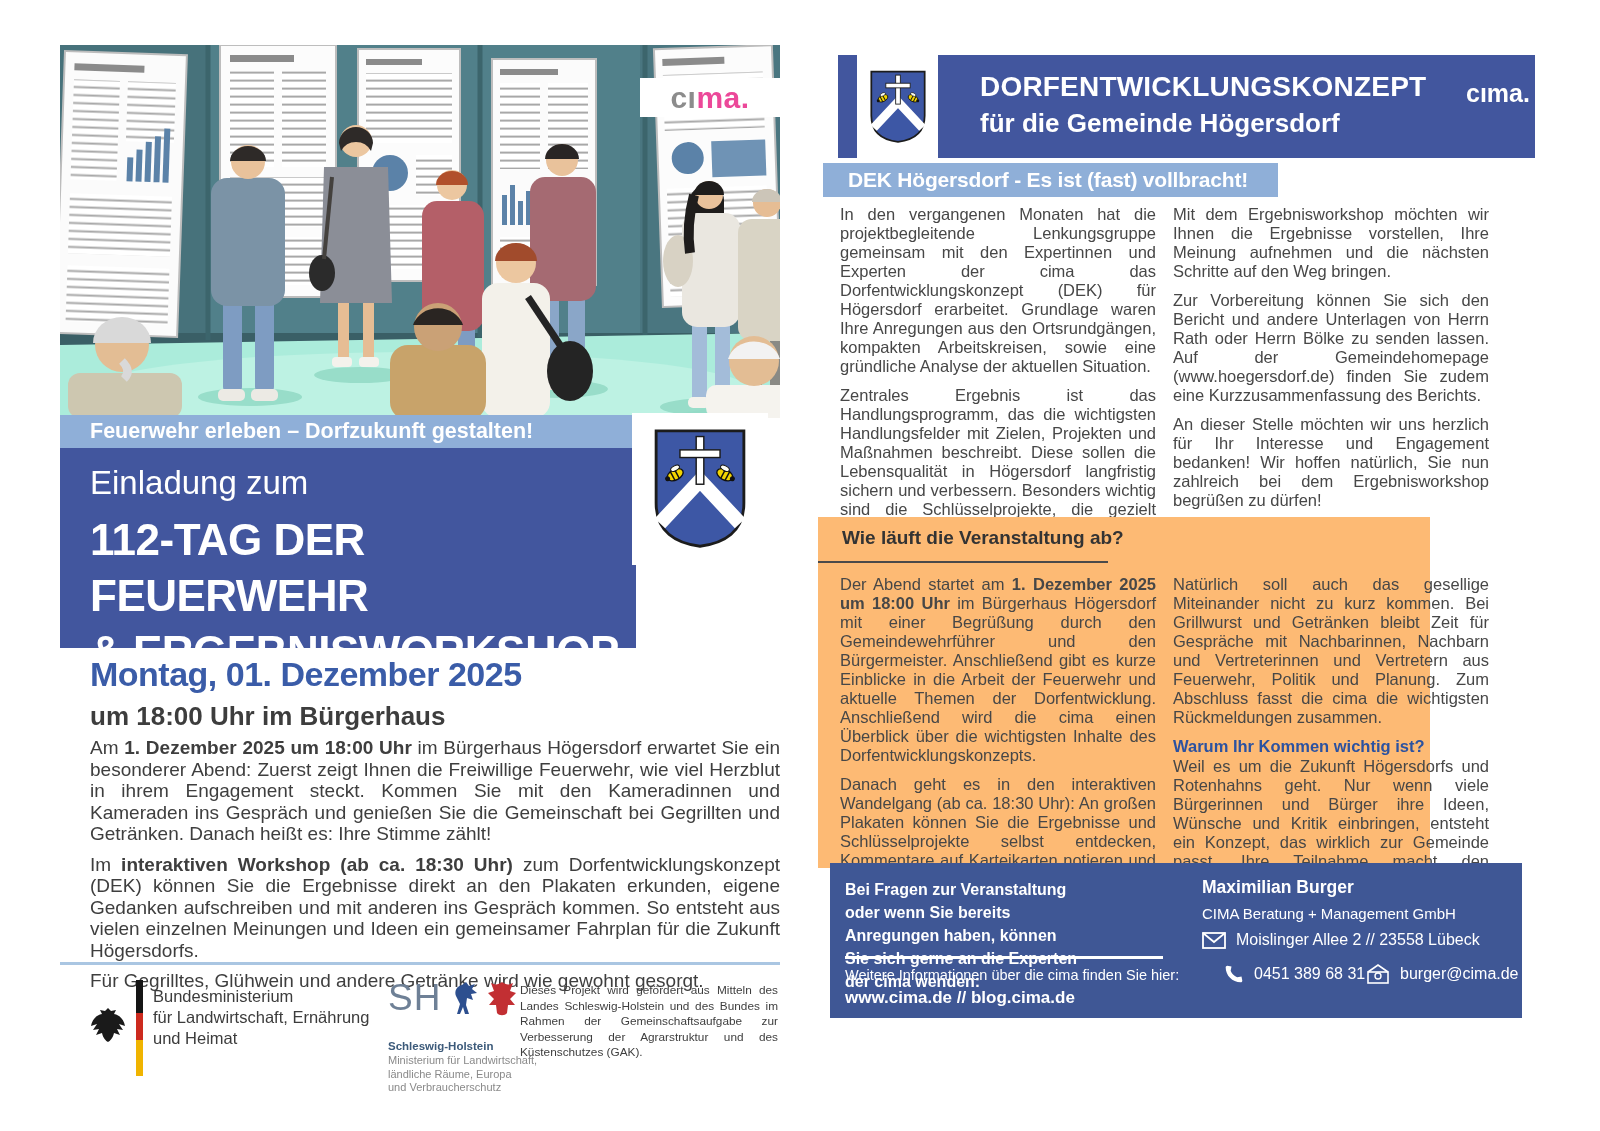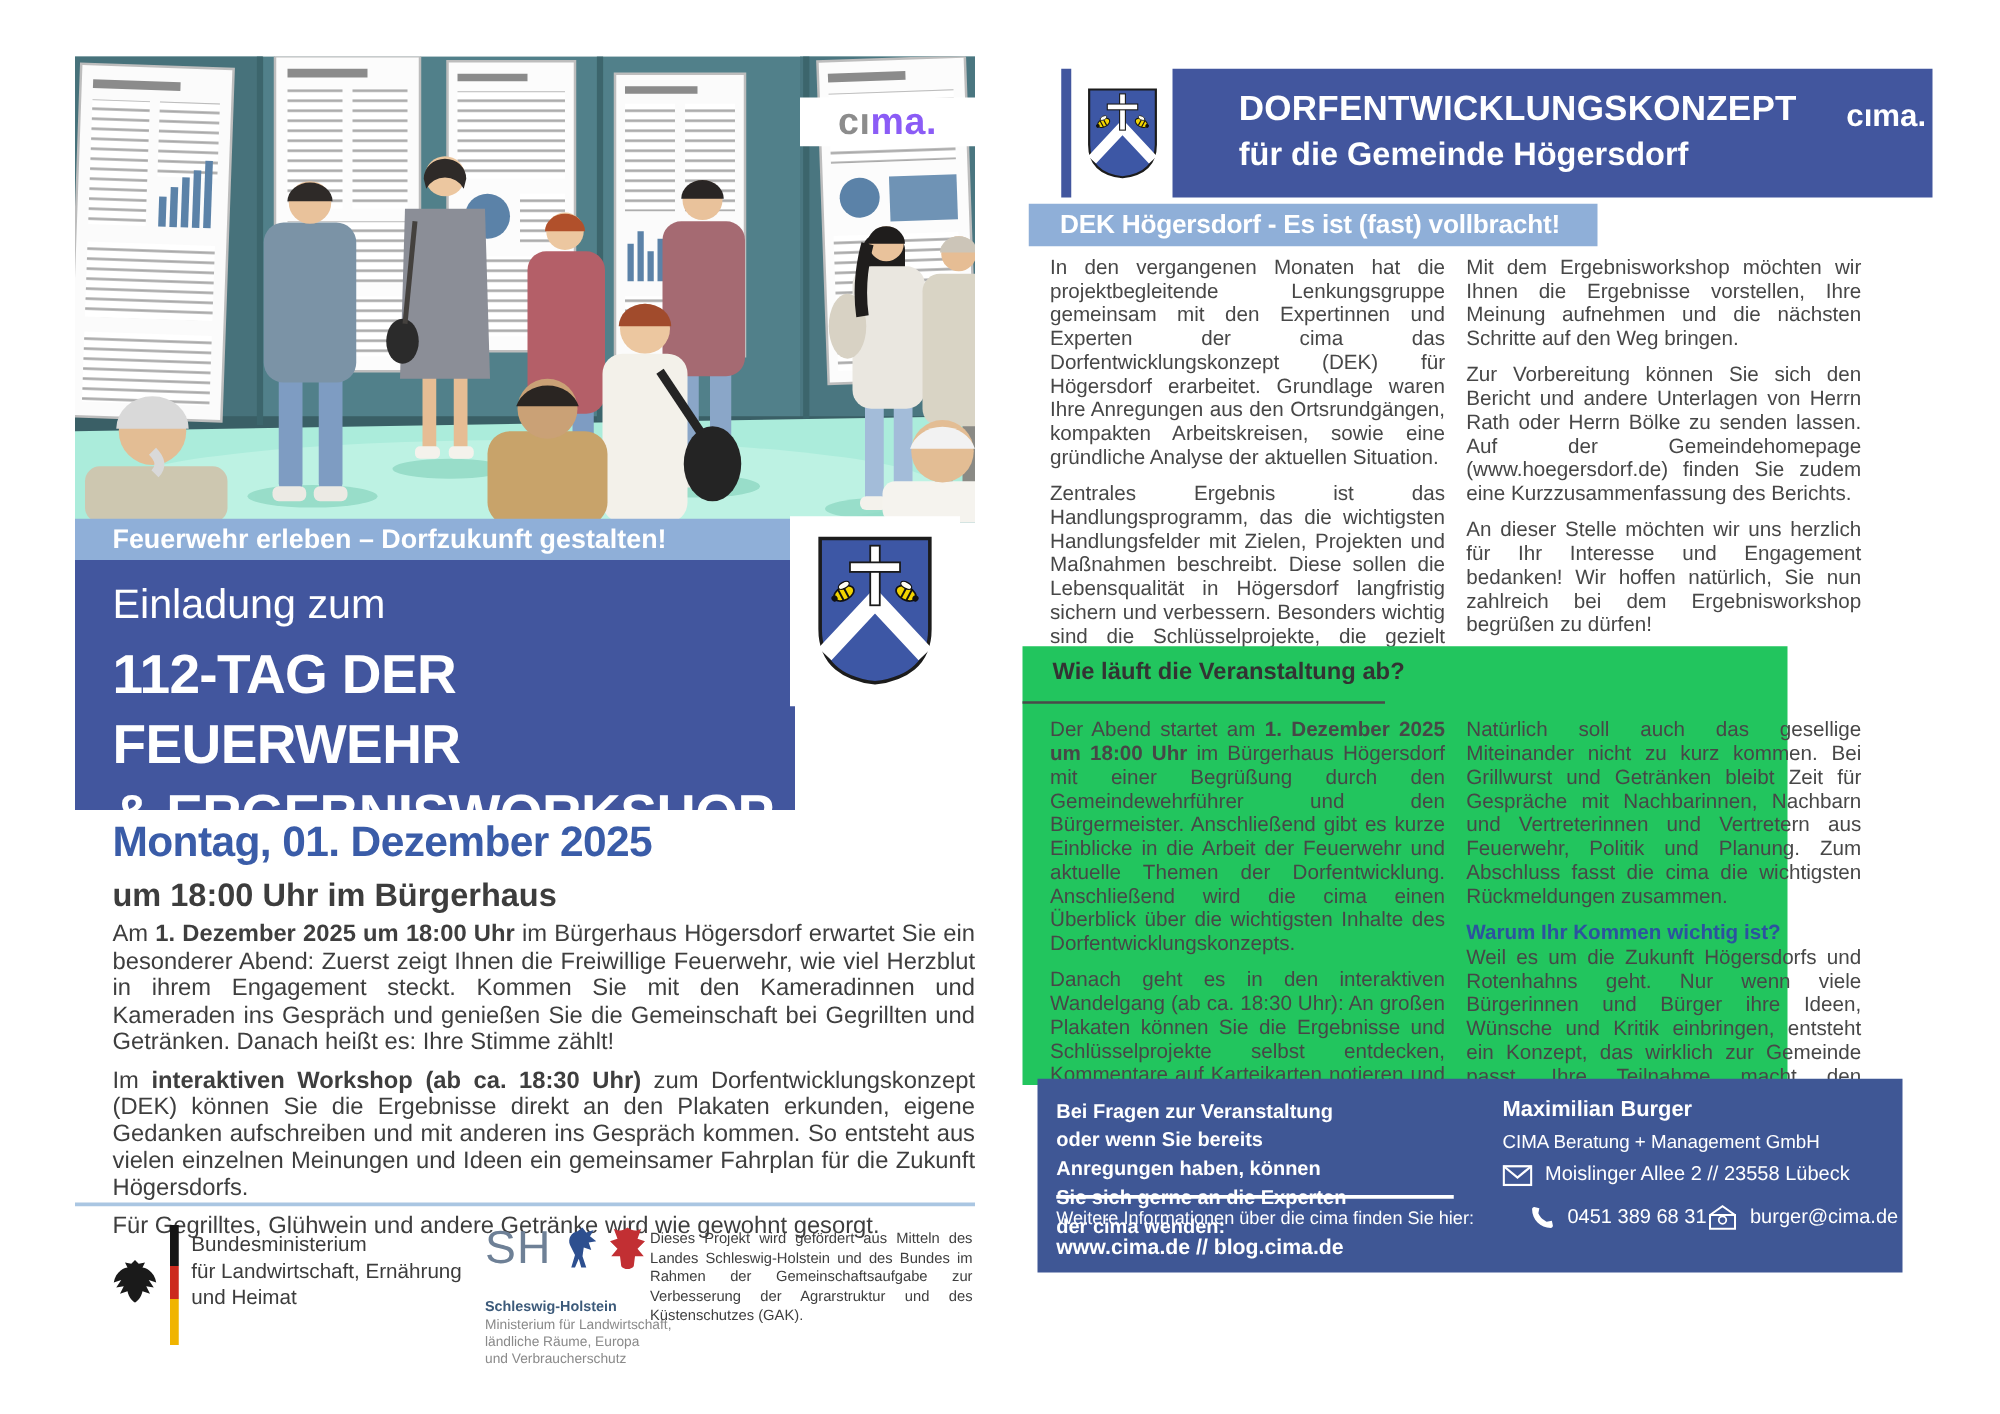--- a/index.html
+++ b/index.html
@@ -6,21 +6,21 @@
   body{width:1600px;height:1131px;position:relative;overflow:hidden;
        font-family:"Liberation Sans",sans-serif;color:#3d3d3d;
        -webkit-font-smoothing:antialiased;}
   .abs{position:absolute;}
   
   #page-left{left:60px;top:45px;width:720px;height:1040px;}
   #illustration{left:0;top:0;width:720px;height:373px;overflow:hidden;}
   #cima-badge-left{left:580px;top:33px;width:140px;height:39px;background:#ffffff;
        display:flex;align-items:center;justify-content:center;
        font-size:30px;font-weight:bold;letter-spacing:.5px;}
-  .cima-gray{color:#8c8c8c;} .cima-red{color:#8b5cf6;}
+  .cima-gray{color:#8c8c8c;} .cima-red{color:#ec4899;}
   #ribbon{left:0;top:370px;width:572px;height:33px;background:#8fafd8;
        display:flex;align-items:center;padding-left:30px;box-sizing:border-box;
        color:#ffffff;font-size:21.5px;font-weight:bold;}
   #title-box{left:0;top:403px;width:576px;height:200px;background:#42569e;
        color:#ffffff;padding:14px 0 0 30px;box-sizing:border-box;}
   #title-box .intro{font-size:33px;font-weight:400;margin:2px 0 10px 0;}
   #title-box .big{font-size:44px;font-weight:bold;line-height:56px;letter-spacing:-.5px;}
   #title-box .sub{font-size:28px;font-weight:bold;margin-top:6px;text-align:right;}
   #crest-left{left:572px;top:368px;width:136px;height:152px;background:#ffffff;
        display:flex;align-items:center;justify-content:center;z-index:5;}
@@ -37,36 +37,36 @@
   #bmel .txt{font-size:16.5px;line-height:21px;color:#3c3c3c;white-space:pre-line;padding-top:6px;}
   #sh-block{left:300px;top:3px;width:165px;}
   #sh-row{display:flex;align-items:flex-start;}
   #sh-letters{font-size:37px;color:#6e8096;letter-spacing:1px;line-height:36px;}
   #sh-text{font-size:11px;line-height:13.5px;color:#8a8a8a;margin-top:8px;white-space:pre-line;}
   #sh-text .shname{font-size:11.5px;font-weight:bold;color:#3c5a7a;display:block;margin-bottom:1px;}
   #funding{left:432px;top:6px;width:258px;font-size:11.8px;line-height:15.5px;
        text-align:justify;color:#3e3e3e;}
   
   #page-right{left:818px;top:53px;width:726px;height:1040px;}
-  #r-header{left:20px;top:2px;width:697px;height:103px;background:#42569e;color:#fff;margin-left:11px;}
+  #r-header{left:20px;top:2px;width:697px;height:103px;background:#42569e;color:#fff;}
   #r-header .titles{position:absolute;left:142px;top:14px;line-height:36px;}
   #r-header .t1{font-size:28px;font-weight:bold;letter-spacing:.2px;}
   #r-header .t2{font-size:26px;font-weight:bold;}
   #cima-badge-right{position:absolute;left:628px;top:24px;font-size:25px;font-weight:bold;color:#ffffff;}
   #crest-right{left:39px;top:-1px;width:81px;height:110px;background:#ffffff;z-index:4;
        display:flex;align-items:center;justify-content:center;}
   #r-subbanner{left:5px;top:110px;width:455px;height:34px;background:#8fafd8;
        display:flex;align-items:center;padding-left:25px;box-sizing:border-box;
        color:#ffffff;font-size:21px;font-weight:bold;letter-spacing:-.2px;}
   .rtext{font-size:16.5px;line-height:19px;text-align:justify;color:#474747;}
   .rtext p{margin:0 0 10px 0;}
   #r-intro{left:22px;top:152px;width:650px;display:flex;gap:17px;}
   #r-intro .col,{width:316px;}
   .col{width:316px;flex:0 0 316px;}
-  #gray-panel{left:0;top:464px;width:612px;height:351px;background:#22c55e;}
+  #gray-panel{left:0;top:464px;width:612px;height:351px;background:#fdba74;}
   #gray-panel h3{position:absolute;left:24px;top:10px;margin:0;font-size:19px;
        font-weight:bold;color:#333333;}
   #gray-rule{position:absolute;left:0;top:44px;width:290px;height:2px;background:#4a4a4a;}
   #gray-cols{position:absolute;left:22px;top:58px;width:650px;display:flex;gap:17px;}
   .blue-sub{color:#2c52a0;font-weight:bold;margin:0 0 1px 0 !important;}
   #blue-footer{left:12px;top:810px;width:692px;height:155px;background:#3f5795;color:#ffffff;z-index:6;}
   #bf-intro{position:absolute;left:15px;top:15px;width:238px;font-size:16px;
        font-weight:bold;line-height:23px;}
   #bf-div{position:absolute;left:15px;top:93px;width:318px;height:3px;background:#ffffff;}
   #bf-more{position:absolute;left:15px;top:104px;font-size:14.5px;}

